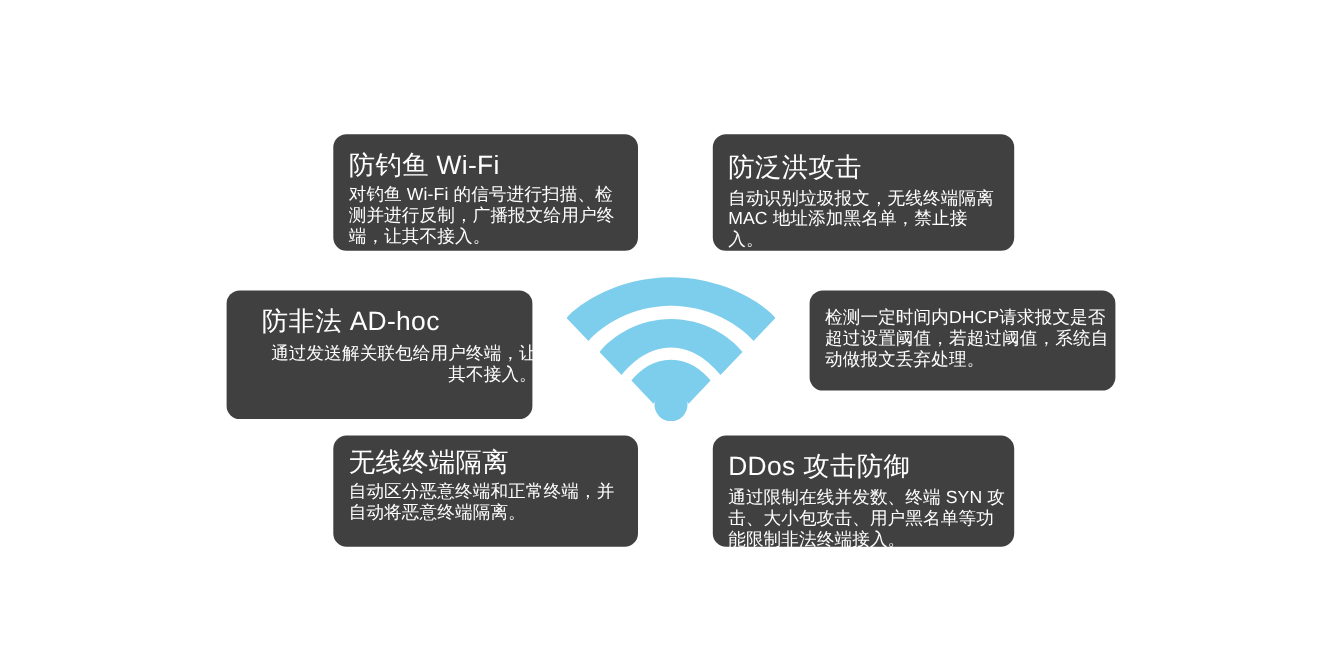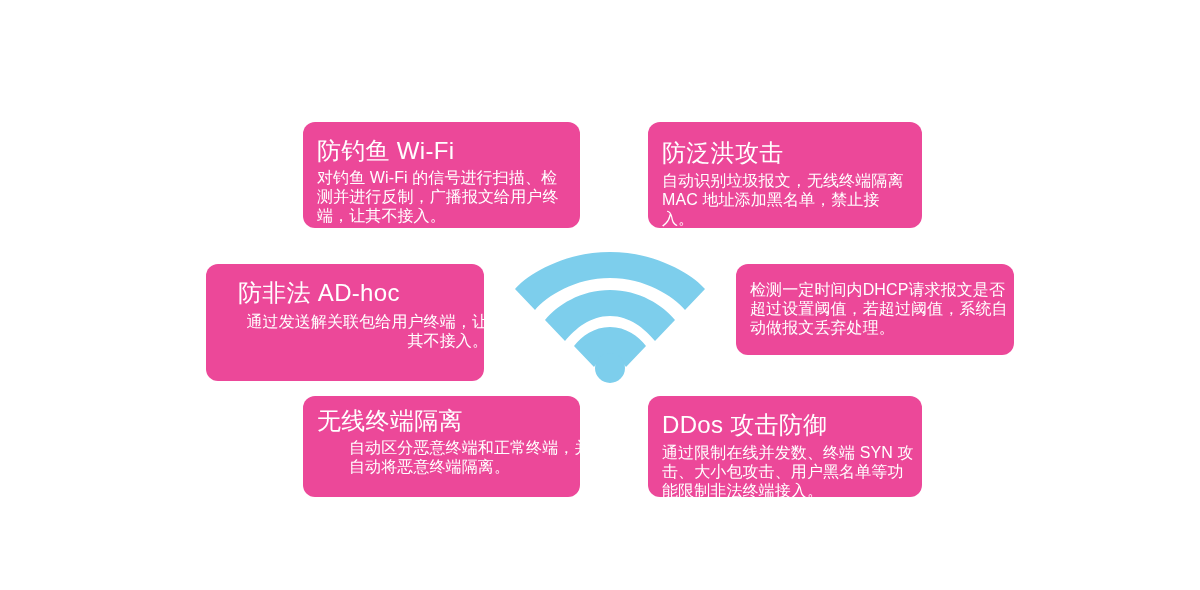--- a/index.html
+++ b/index.html
@@ -17,21 +17,21 @@
 
   #canvas {
     position: absolute;
     left: 0; top: 0;
     width: 1200px;
     height: 590px;
   }
 
   .card {
     position: absolute;
-    background: #ec4899;
+    background: #404040;
     border-radius: 12px;
     box-sizing: border-box;
     color: #ffffff;
   }
 
   .card-title {
     font-size: 24px;
     line-height: 1.1;
     font-weight: 400;
     letter-spacing: 0.3px;
@@ -74,21 +74,21 @@
     padding: 16px 18px 0 14px;
   }
   #card-dhcp-attack-protection .card-title { margin: 0 0 6px 0; }
   #card-dhcp-attack-protection .card-body  { width: 258px; }
 
   #card-wireless-terminal-isolation {
     left: 303px; top: 396px; width: 277px; height: 101px;
     padding: 12px 18px 0 14px;
   }
   #card-wireless-terminal-isolation .card-title { margin: 0 0 4px 0; }
-  #card-wireless-terminal-isolation .card-body  { width: 250px; margin-left: 32px; }
+  #card-wireless-terminal-isolation .card-body  { width: 250px; }
 
   #card-ddos-attack-defense {
     left: 648px; top: 396px; width: 274px; height: 101px;
     padding: 16px 18px 0 14px;
   }
   #card-ddos-attack-defense .card-title { margin: 0 0 5px 0; }
   #card-ddos-attack-defense .card-body  { width: 252px; }
 
   
   #wifi-icon {

